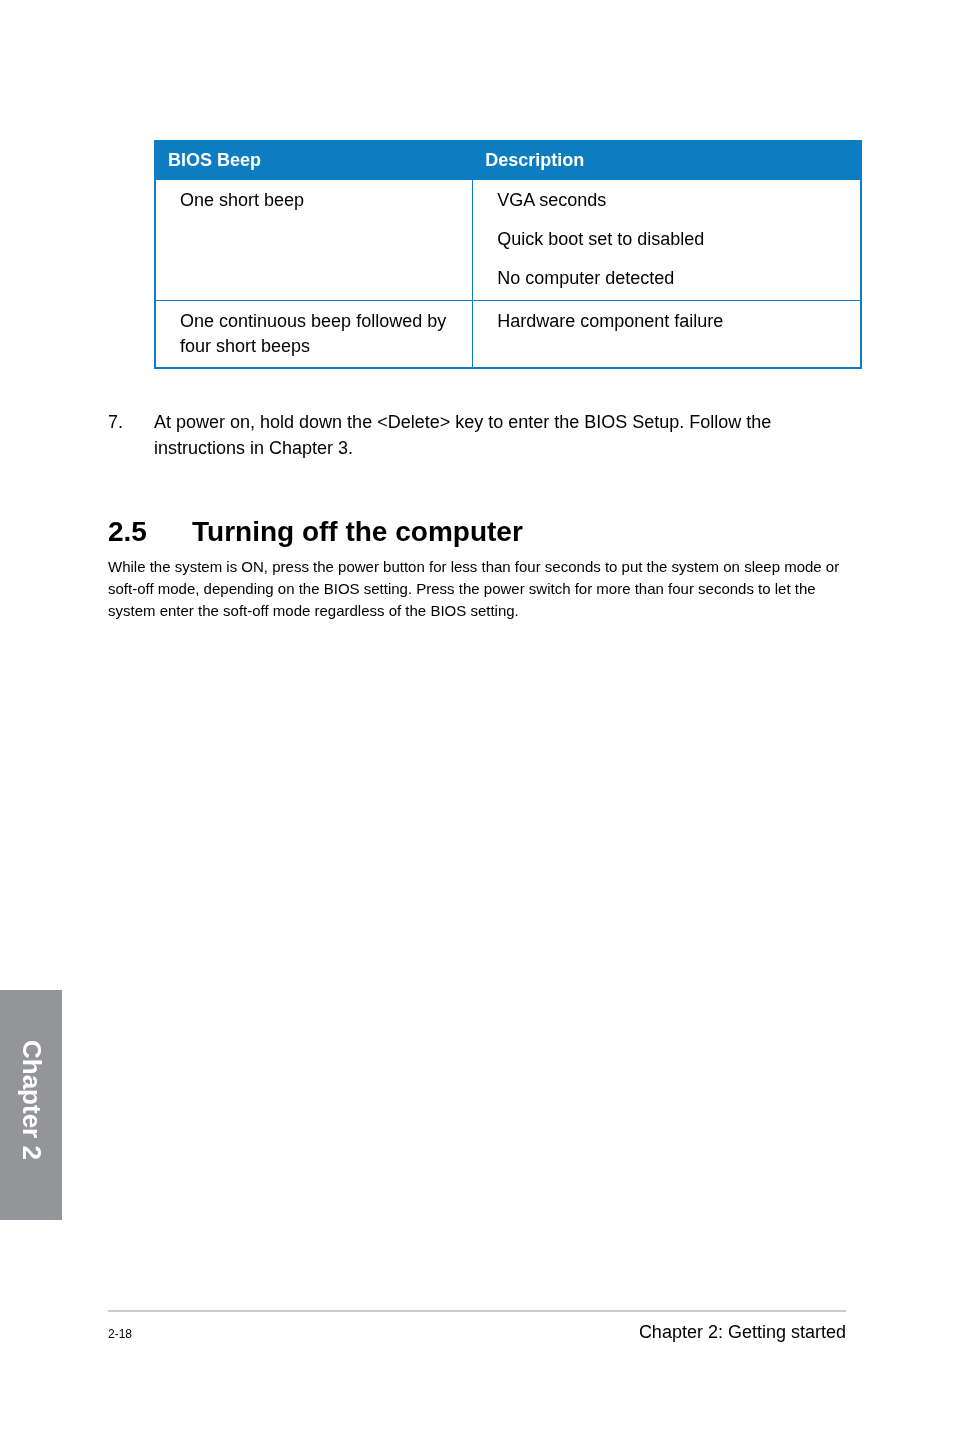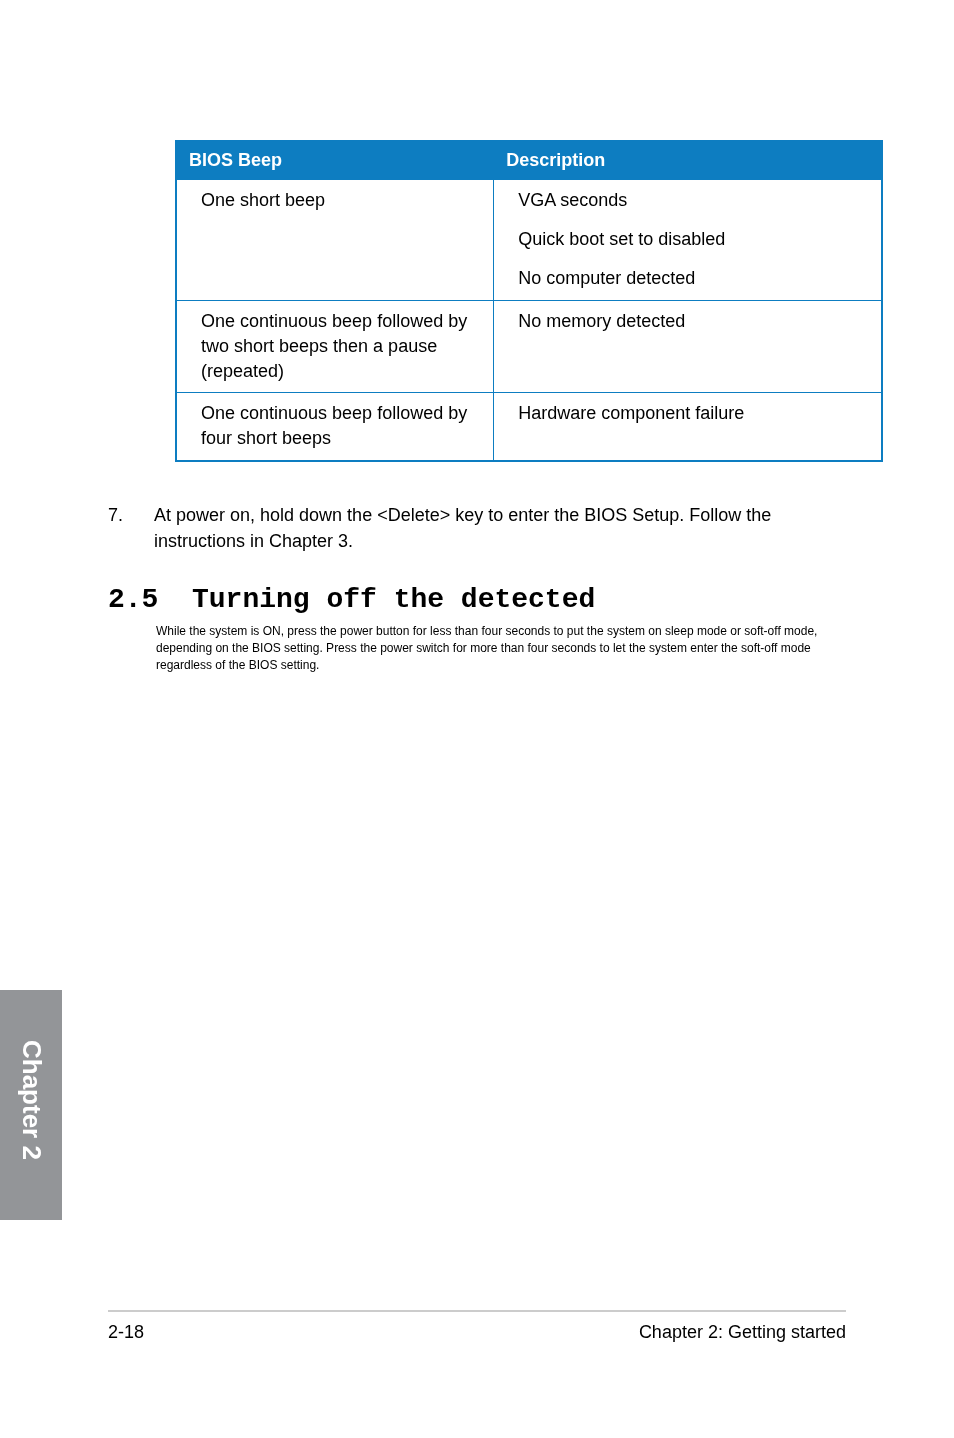--- a/index.html
+++ b/index.html
@@ -14,21 +14,21 @@
       height: 1438px;
       position: relative;
       color: #000000;
     }
     .content {
       padding: 140px 108px 0 108px;
     }
     table {
       border-collapse: collapse;
       width: 708px;
-      margin-left: 67px;
+      margin-left: 46px;
       border: 2px solid #0d7dc1;
     }
     th {
       background-color: #0d7dc1;
       color: #ffffff;
       text-align: left;
       padding: 8px 12px;
       font-weight: bold;
       font-size: 18px;
       border: 1px solid #0d7dc1;
@@ -57,36 +57,34 @@
       line-height: 1.45;
     }
     .step-num {
       width: 46px;
       flex-shrink: 0;
     }
     .step-text {
       flex: 1;
     }
     .section-heading {
-      margin-top: 30px;
+      margin-top: 55px;
       font-size: 28px;
       font-weight: bold;
       display: flex;
       align-items: baseline;
-      font-family: Liberation Mono, monospace;
     }
     .section-num {
       width: 84px;
       flex-shrink: 0;
     }
     .section-body {
       margin-top: 8px;
-      font-size: 12px;
+      font-size: 15px;
       line-height: 1.45;
-      margin-left: 48px;
     }
     .chapter-tab {
       position: absolute;
       left: 0;
       top: 990px;
       width: 62px;
       height: 230px;
       background: #939598;
       color: #ffffff;
       font-size: 26px;
@@ -103,21 +101,21 @@
       left: 108px;
       right: 108px;
       bottom: 95px;
       border-top: 2px solid #cccccc;
       padding-top: 10px;
       display: flex;
       justify-content: space-between;
       align-items: baseline;
     }
     .page-num {
-      font-size: 18px;
+      font-size: 12px;
     }
     .footer-title {
       font-size: 18px;
     }
   </style>
 </head>
 <body>
 
 <div class="content">
   <table>
@@ -130,38 +128,34 @@
     <tbody>
       <tr>
         <td>One short beep</td>
         <td class="multi-line">
           <p>VGA seconds</p>
           <p>Quick boot set to disabled</p>
           <p>No computer detected</p>
         </td>
       </tr>
       <tr>
-        <td>One continuous beep followed by two short beeps then a pause (repeated)</td>
-        <td>No memory detected</td>
-      </tr>
-      <tr>
         <td>One continuous beep followed by four short beeps</td>
         <td>Hardware component failure</td>
       </tr>
     </tbody>
   </table>
 
   <div class="step-row">
     <div class="step-num">7.</div>
     <div class="step-text">At power on, hold down the &lt;Delete&gt; key to enter the BIOS Setup. Follow the instructions in Chapter 3.</div>
   </div>
 
   <div class="section-heading">
     <span class="section-num">2.5</span>
-    <span>Turning off the detected</span>
+    <span>Turning off the computer</span>
   </div>
   <div class="section-body">While the system is ON, press the power button for less than four seconds to put the system on sleep mode or soft-off mode, depending on the BIOS setting. Press the power switch for more than four seconds to let the system enter the soft-off mode regardless of the BIOS setting.</div>
 </div>
 
 <div class="chapter-tab">Chapter 2</div>
 
 <div class="footer">
   <span class="page-num">2-18</span>
   <span class="footer-title">Chapter 2: Getting started</span>
 </div>

